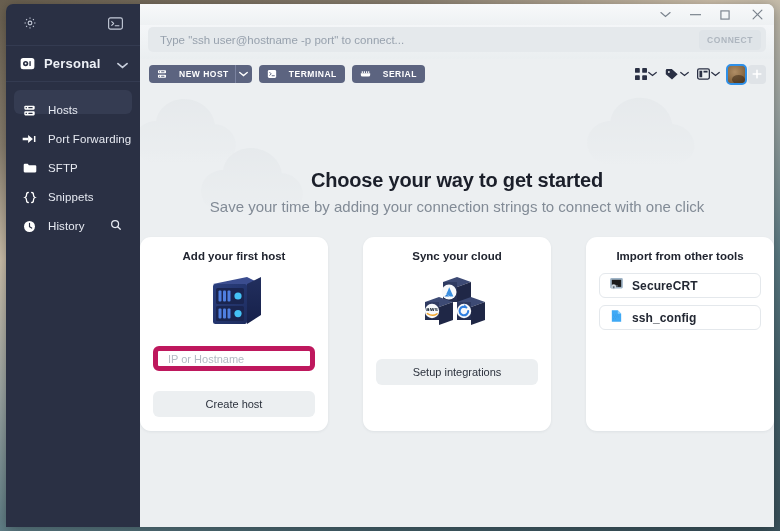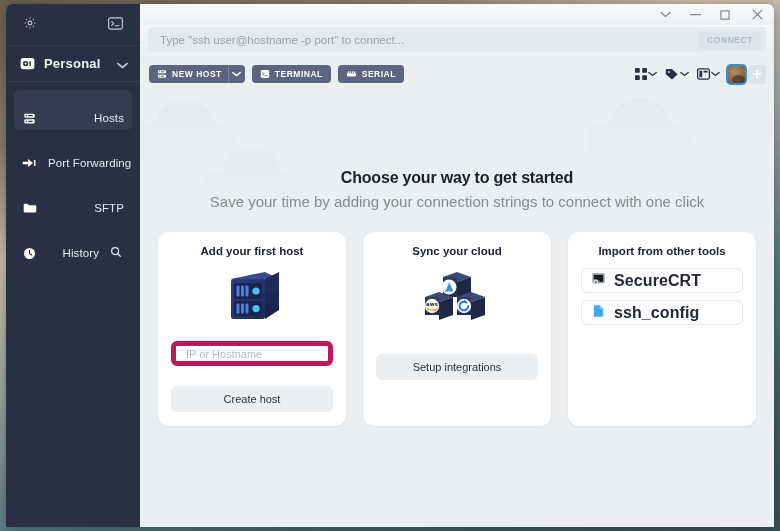--- a/index.html
+++ b/index.html
@@ -39,25 +39,24 @@
     padding: 0 12px 0 14px; gap: 9px;
     border-bottom: 1px solid #343b51;
     cursor: pointer;
   }
   .sb-vault .vlabel {
     color: #eef1f7; font-size: 13px; font-weight: bold;
     letter-spacing: .2px; flex: 1;
   }
   .sb-nav { padding: 8px 8px 0 8px; }
   .sb-item {
-    height: 40px; display: flex; align-items: center;
+    height: 24px; display: flex; align-items: center;
     gap: 11px; padding: 16px 8px 0 8px;
     border-radius: 6px; margin-bottom: 5px;
     cursor: pointer;
-    text-align: right;
   }
   .sb-item.active { background: #353c52; }
   .sb-item .lbl {
     color: #e7eaf2; font-size: 11.5px; letter-spacing: .1px;
     white-space: nowrap; flex: 1;
   }
   .sb-ico { width: 15px; display: flex; justify-content: center; align-items: center; }
   
   #main-col { flex: 1; display: flex; flex-direction: column; background: #eceff1; min-width: 0; }
   
@@ -100,21 +99,21 @@
   
   #toolbar {
     height: 30px; flex: 0 0 30px;
     background: #eceff1;
     display: flex; align-items: center;
     padding: 0 8px 0 9px; gap: 7px;
   }
   .tb-btn {
     height: 18px; background: #5c6480; color: #fff;
     border: none; border-radius: 4px;
-    display: flex; align-items: center; gap: 5px;
+    display: flex; align-items: center; gap: 12px;
     padding: 0 8px; cursor: pointer;
     font-family: "Liberation Sans", sans-serif;
     font-size: 8.5px; font-weight: bold; letter-spacing: .5px;
   }
   .tb-split { display: flex; }
   .tb-split .tb-btn { border-radius: 4px 0 0 4px; padding-right: 6px; }
   .tb-caret {
     width: 17px; height: 18px; background: #5c6480;
     border-left: 1px solid #7b83a0; border-radius: 0 4px 4px 0;
     display: flex; align-items: center; justify-content: center;
@@ -140,29 +139,29 @@
     cursor: pointer; margin-left: -3px;
   }
   
   #content {
     flex: 1; position: relative; overflow: hidden;
     background: #eceff1;
   }
   .cloud { position: absolute; opacity: .55; }
   #hero { position: relative; z-index: 2; text-align: center; padding-top: 80px; }
   #hero h1 {
-    font-size: 16px; font-weight: bold; color: #1b1f2a;
+    font-size: 20px; font-weight: bold; color: #1b1f2a;
     letter-spacing: -.2px;
   }
   #hero p {
     font-size: 15px; color: #828b96; margin-top: 6px;
   }
   #cards {
     position: relative; z-index: 2;
-    display: flex; justify-content: center; gap: 17px;
+    display: flex; justify-content: space-between; gap: 3px;
     margin-top: 22px;
   }
   .card {
     width: 188px; background: #fff; border-radius: 11px;
     padding: 13px 13px 14px 13px;
     display: flex; flex-direction: column; align-items: center;
     box-shadow: 0 1px 3px rgba(40,50,70,.07);
   }
   .card h2 { font-size: 11.5px; font-weight: bold; color: #20242f; }
   .card-art { margin: 10px 0 12px 0; height: 62px; display: flex; align-items: center; }
@@ -181,21 +180,21 @@
     width: 100%; height: 26px; margin-top: 20px;
     background: #eceff1; border: none; border-radius: 6px;
     font-family: "Liberation Sans", sans-serif;
     font-size: 11px; color: #2c323d; cursor: pointer;
   }
   .imp-row {
     width: 100%; height: 25px; border: 1px solid #e4e8ec;
     border-radius: 6px; display: flex; align-items: center;
     gap: 8px; padding: 0 9px; margin-bottom: 7px; cursor: pointer;
   }
-  .imp-row .nm { font-size: 16px; font-weight: bold; color: #232833; letter-spacing: .1px; }
+  .imp-row .nm { font-size: 12px; font-weight: bold; color: #232833; letter-spacing: .1px; }
   .imp-list { width: 100%; margin-top: 2px; }
 </style>
 </head>
 <body>
 
 <div id="app-window">
 
   <div id="sidebar">
 
     <div class="sb-top">
@@ -259,20 +258,29 @@
 
       <div class="sb-item">
         <span class="sb-ico">
           <svg width="14" height="12" viewBox="0 0 20 16">
             <path d="M1 3.6a1.6 1.6 0 011.6-1.6h4.1l1.8 2h8.9A1.6 1.6 0 0119 5.6v7.2a1.6 1.6 0 01-1.6 1.6H2.6A1.6 1.6 0 011 12.8z" fill="#fff"></path>
           </svg>
         </span>
         <span class="lbl">SFTP</span>
       </div>
 
+      <div class="sb-item">
+        <span class="sb-ico">
+          <svg width="14" height="13" viewBox="0 0 18 16" fill="none" stroke="#fff" stroke-width="1.7" stroke-linecap="round">
+            <path d="M6.8 1.6c-2 0-2.2 1-2.2 2.6S4.4 7.3 2.6 8c1.8.7 2 2.2 2 3.8s.2 2.6 2.2 2.6"></path>
+            <path d="M11.2 1.6c2 0 2.2 1 2.2 2.6s.2 3.1 2 3.8c-1.8.7-2 2.2-2 3.8s-.2 2.6-2.2 2.6"></path>
+          </svg>
+        </span>
+        <span class="lbl">Snippets</span>
+      </div>
 
       <div class="sb-item">
         <span class="sb-ico">
           <svg width="13" height="13" viewBox="0 0 18 18">
             <circle cx="9" cy="9" r="7.6" fill="#fff"></circle>
             <path d="M9 4.6V9.3l3 1.9" stroke="#2a3044" stroke-width="1.6" stroke-linecap="round" fill="none"></path>
           </svg>
         </span>
         <span class="lbl">History</span>
         <span style="cursor:pointer;margin-right:2px;">

